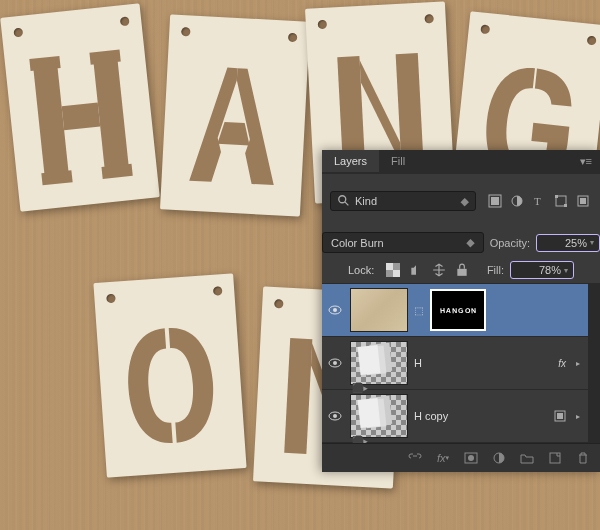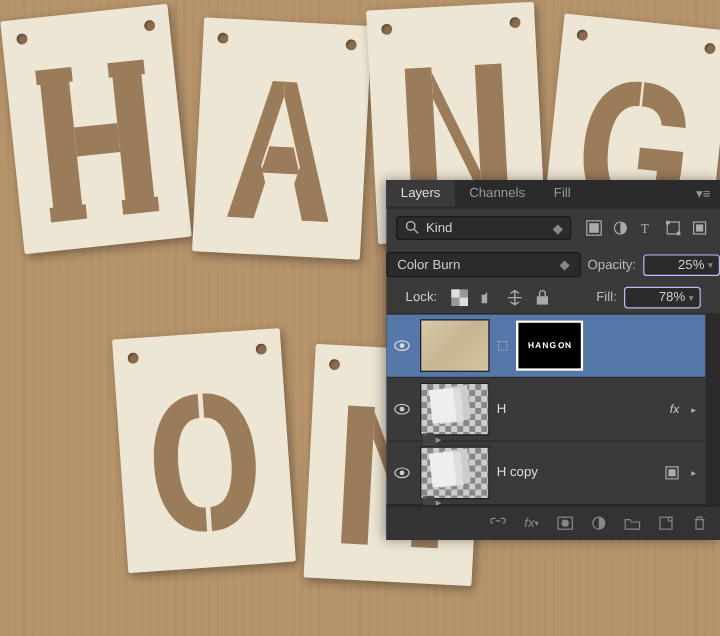--- a/index.html
+++ b/index.html
@@ -9,29 +9,29 @@
 .hole{position:absolute;top:12px;width:9px;height:9px;border-radius:50%;background:#8a6d4e;box-shadow:inset 1px 1px 2px rgba(0,0,0,0.4)}
 .hole.l{left:12px}.hole.r{right:12px}
 .letter{position:absolute;top:42px;left:18px;right:18px;bottom:22px;display:flex;align-items:center;justify-content:center}
 .letter svg{width:100%;height:100%}
 .cut{fill:#9b7c5a}
 .panel{position:absolute;right:0;top:150px;width:278px;background:#3a3a3a;color:#ccc;font-size:11px;box-shadow:-2px 0 10px rgba(0,0,0,0.4)}
 .tabrow{display:flex;background:#2b2b2b;height:24px;align-items:flex-start}
 .tab{padding:5px 12px;color:#999;cursor:pointer}
 .tab.active{background:#3a3a3a;color:#ddd}
 .menubtn{margin-left:auto;padding:5px 8px;color:#999}
-.filterrow{display:flex;align-items:center;padding:6px 8px;gap:4px}
+.filterrow{display:flex;align-items:center;padding:17px 8px;gap:4px}
 .kindsel{display:flex;align-items:center;background:#2b2b2b;border:1px solid #1a1a1a;border-radius:3px;padding:2px 6px;gap:4px;flex:1;margin-right:6px}
 .iconbtn{width:18px;height:18px;display:flex;align-items:center;justify-content:center;color:#aaa}
 .tinyicon{width:14px;height:14px}
 .blendrow{display:flex;align-items:center;padding:4px 0;gap:6px}
 .blendsel{background:#2b2b2b;border:1px solid #1a1a1a;border-radius:3px;padding:3px 8px;flex:1;display:flex;justify-content:space-between;align-items:center}
 .oplabel{color:#bbb}
 .pctsel{background:#2b2b2b;border:1px solid #c4b5fd;border-radius:3px;padding:2px 5px;display:flex;align-items:center;gap:3px;width:52px;justify-content:flex-end}
-.lockrow{display:flex;align-items:center;padding:4px 16px;gap:6px;border-bottom:1px solid #2a2a2a}
+.lockrow{display:flex;align-items:center;padding:4px 26px;gap:6px;border-bottom:1px solid #2a2a2a}
 .lockicons{display:flex;gap:5px;margin-left:4px}
 .layers{max-height:220px;overflow:hidden}
 .layer{display:flex;align-items:center;padding:4px 6px;border-bottom:1px solid #2a2a2a;gap:6px}
 .layer.selected{background:#5578a8}
 .vis{width:16px;text-align:center;color:#ccc}
 .thumb{width:56px;height:42px;background:#555;border:1px solid #222;position:relative;flex-shrink:0}
 .thumb.paper{background:linear-gradient(135deg,#d9c9a8,#c8b592,#d4c4a0)}
 .thumb.checker{background:repeating-conic-gradient(#888 0 25%,#ccc 0 50%) 0 0/10px 10px}
 .thumb.mask{background:#000;display:flex;flex-wrap:wrap;align-content:center;justify-content:center;gap:1px;padding:4px;box-sizing:border-box}
 .thumb.mask span{color:#fff;font-size:7px;font-weight:bold;font-family:Impact,sans-serif;transform:rotate(-5deg)}
@@ -127,21 +127,20 @@
         <rect class="cut" x="10" y="8" width="22" height="114"></rect>
         <rect class="cut" x="68" y="8" width="22" height="114"></rect>
         <polygon class="cut" points="32,12 68,96 68,118 32,34"></polygon>
       </svg>
   </div>
 </div>
 
 <div class="panel">
   <div class="tabrow">
     <div class="tab active">Layers</div>
-    <div class="tab">Channels</div>
     <div class="tab">Fill</div>
     <div class="menubtn">▾≡</div>
   </div>
 
   <div class="filterrow">
     <div class="kindsel">
       <svg class="tinyicon" viewBox="0 0 16 16">
           <circle cx="6" cy="6" r="4" fill="none" stroke="#aaa" stroke-width="1.5"></circle>
           <line x1="9" y1="9" x2="13" y2="13" stroke="#aaa" stroke-width="1.5"></line>
         </svg>

